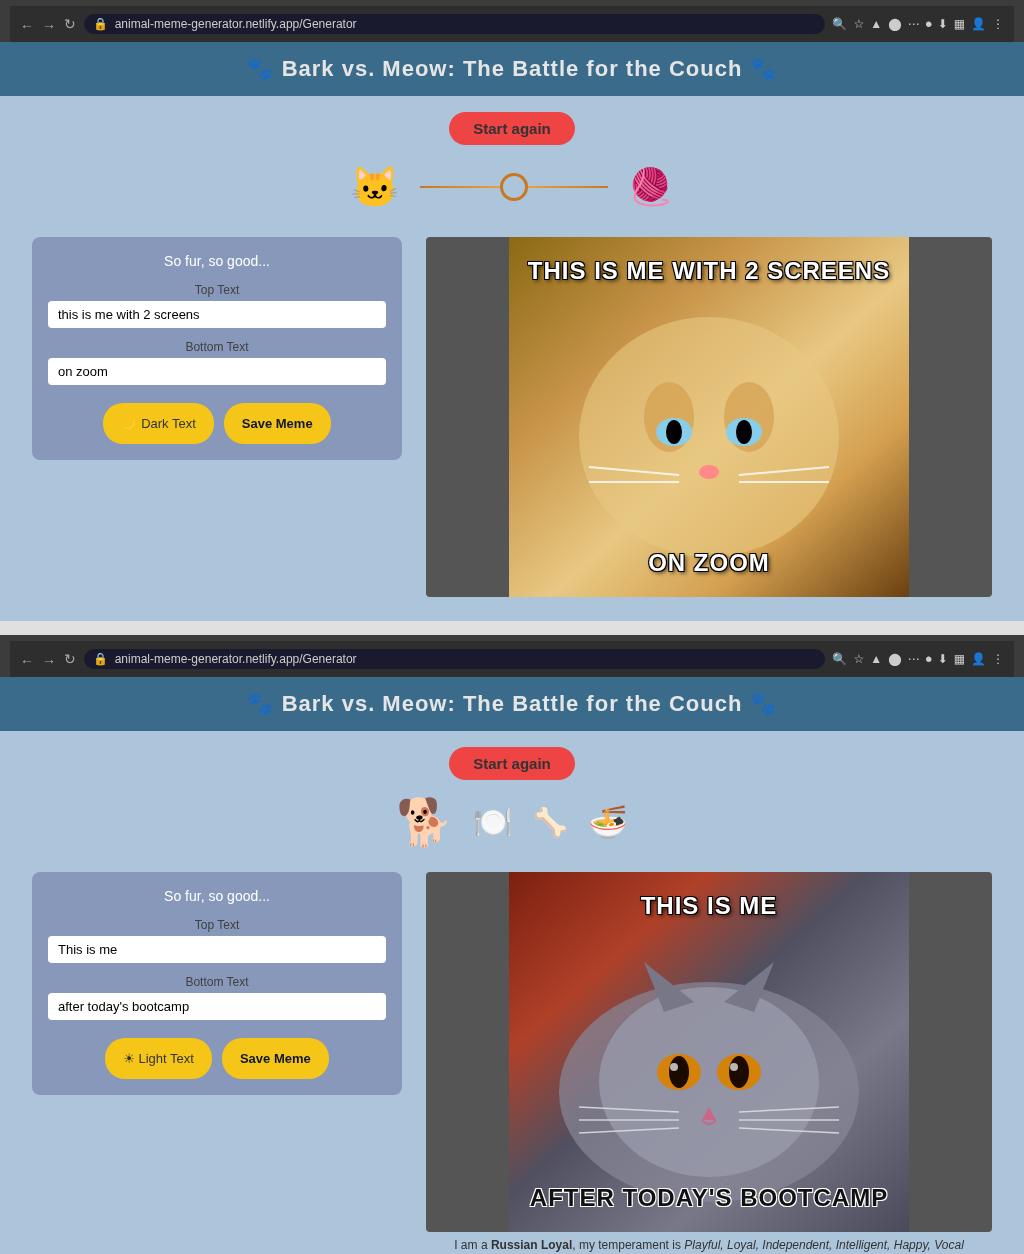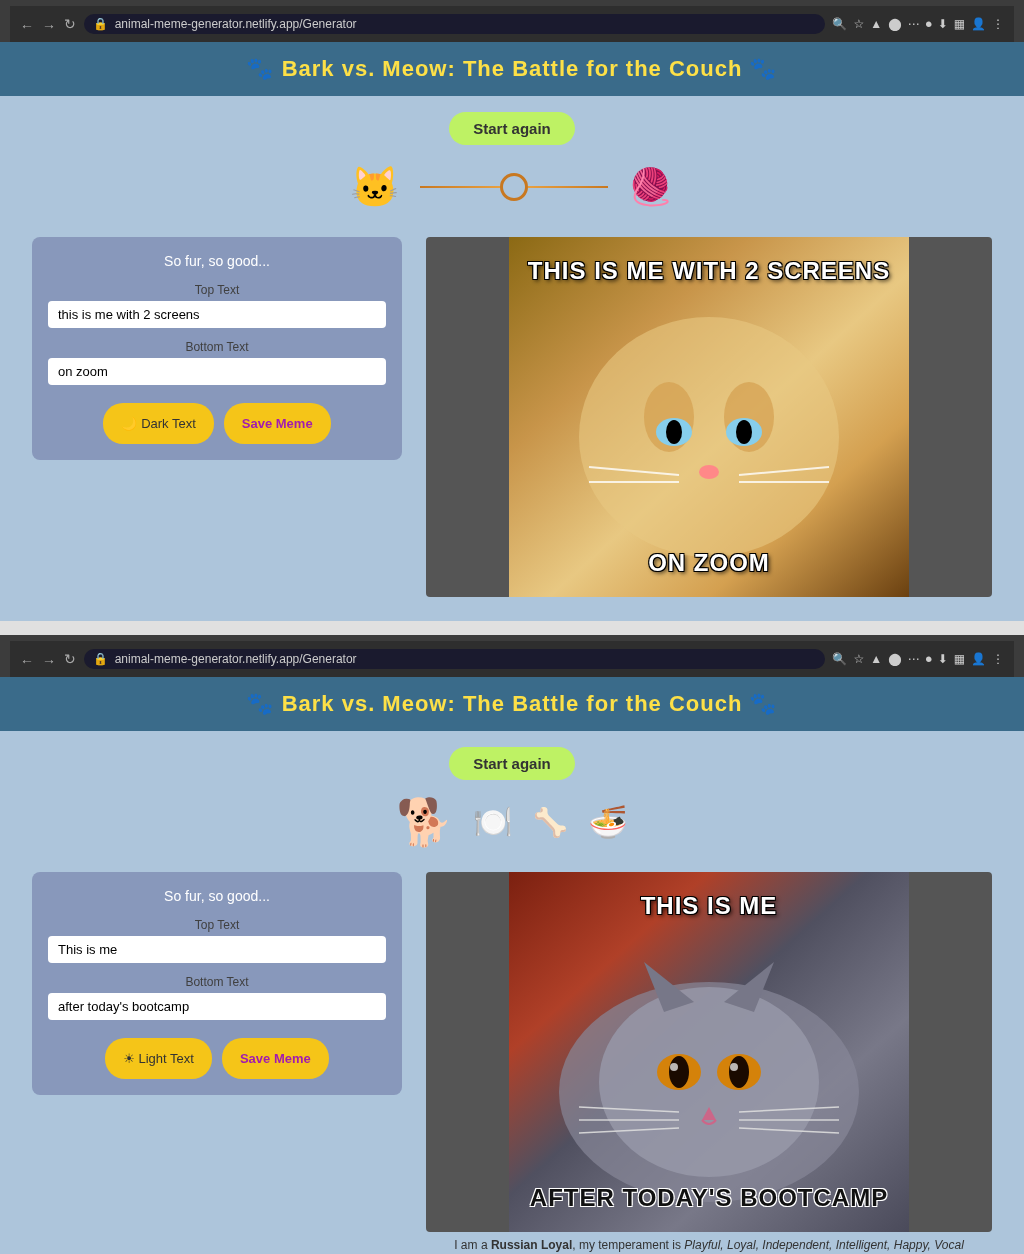--- a/index.html
+++ b/index.html
@@ -46,41 +46,41 @@
 
     
     .app-container {
       background: #b0c8e0;
       padding: 0;
     }
 
     
     .app-header {
       background: #3a6b8a;
-      color: #fde047;
+      color: #e5e5e5;
       text-align: center;
       padding: 14px;
       font-size: 22px;
       font-weight: bold;
       letter-spacing: 1px;
     }
 
     
     .app-body {
       background: #adc5db;
       padding: 16px 32px 24px;
     }
 
     
     .start-again-area {
       text-align: center;
       margin-bottom: 12px;
     }
     .btn-start-again {
-      background: #bef264;
+      background: #ef4444;
       color: #333;
       border: none;
       border-radius: 20px;
       padding: 8px 24px;
       font-size: 15px;
       font-weight: bold;
       cursor: pointer;
     }
 
     
@@ -142,21 +142,21 @@
       border-radius: 20px;
       padding: 13px 18px;
       font-size: 13px;
       cursor: pointer;
       display: flex;
       align-items: center;
       gap: 5px;
     }
     .btn-save-meme {
       background: #f5c518;
-      color: #a21caf;
+      color: #0f172a;
       border: none;
       border-radius: 20px;
       padding: 7px 18px;
       font-size: 13px;
       cursor: pointer;
       font-weight: bold;
     }
 
     
     .meme-panel {

